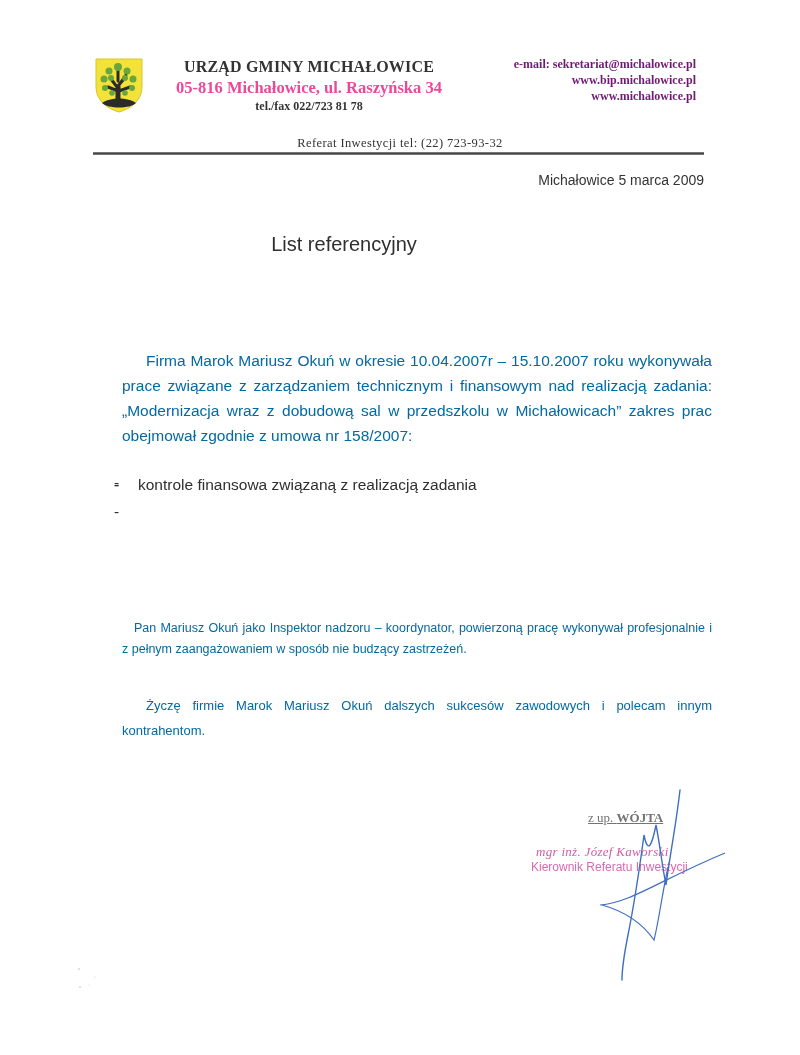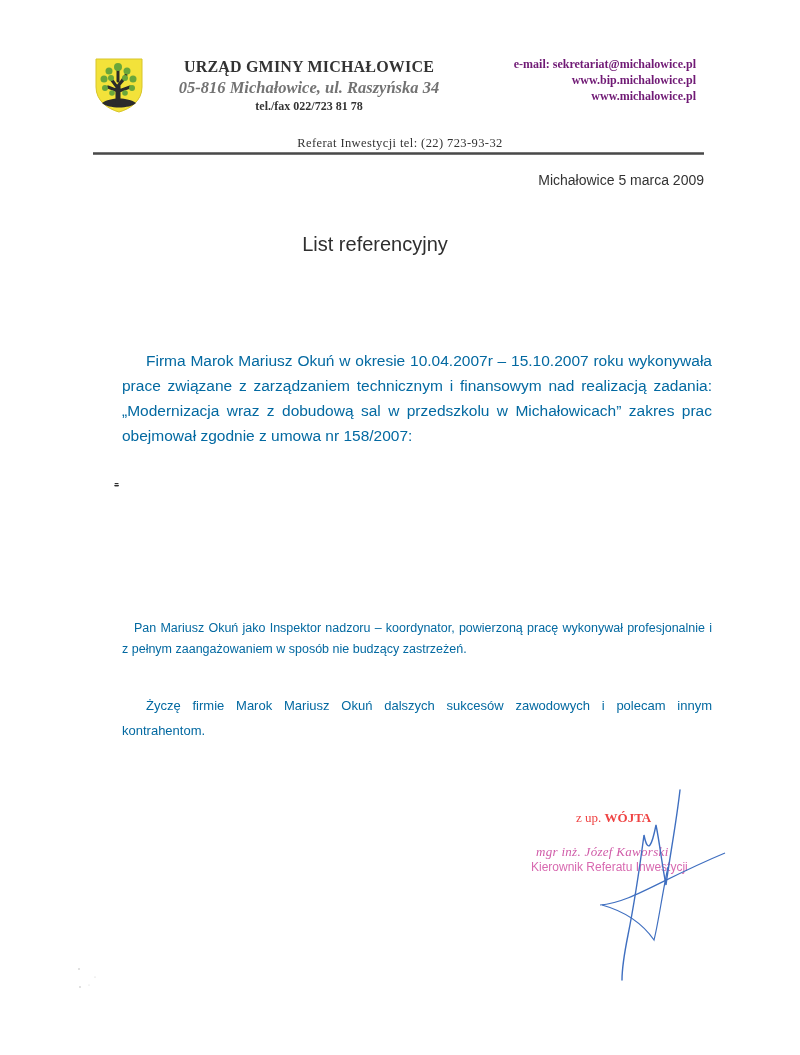--- a/index.html
+++ b/index.html
@@ -3,45 +3,45 @@
   <meta charset="utf-8">
   <style>
     html, body { margin: 0; padding: 0; background: #ffffff; }
     body { width: 800px; height: 1055px; position: relative; overflow: hidden; font-family: "Liberation Sans", sans-serif; color: #2a2a2a; }
     .abs { position: absolute; }
     .serif { font-family: "Liberation Serif", serif; }
 
     #coat { left: 94px; top: 57px; width: 50px; height: 56px; }
 
     .org-name { left: 150px; top: 58px; width: 318px; text-align: center; font-weight: bold; font-size: 16px; color: #333; letter-spacing: 0.2px; }
-    .org-addr { left: 150px; top: 78px; width: 318px; text-align: center; font-weight: bold; font-size: 16.5px; color: #737373; font-style: italic; }
+    .org-addr { left: 150px; top: 78px; width: 318px; text-align: center; font-weight: bold; font-size: 16.5px; color: #ec4899; }
     .org-tel  { left: 150px; top: 99px; width: 318px; text-align: center; font-weight: bold; font-size: 12px; color: #333; }
 
     .contact { right: 104px; text-align: right; font-weight: bold; font-size: 12px; color: #701a75; }
     .c1 { top: 57px; }
     .c2 { top: 73px; }
     .c3 { top: 89px; }
 
     .referat { left: 0; width: 800px; top: 136px; text-align: center; font-weight: normal; font-size: 12.5px; color: #333; letter-spacing: 0.4px; }
     .rule { left: 93px; top: 152px; width: 611px; height: 3px; background: linear-gradient(to bottom, #8a8a8a, #3c3c3c 60%, #9a9a9a); }
 
     .date { right: 96px; top: 172px; font-size: 14px; color: #333; }
-    .title { left: 0; width: 688px; top: 233px; text-align: center; font-size: 20px; color: #2f2f2f; padding-left: 31px; }
+    .title { left: 0; width: 688px; top: 233px; text-align: center; font-size: 20px; color: #2f2f2f; }
 
     .para { left: 122px; width: 590px; font-size: 15.5px; line-height: 25px; text-align: justify; color: #0369a1; }
     .p1 { top: 348px; text-indent: 24px; }
 
     .list { left: 114px; top: 470px; width: 590px; margin: 0; padding: 0; list-style: none; font-size: 15.5px; line-height: 25px; color: #2f2f2f; }
     .list li { position: relative; padding-left: 24px; text-align: justify; margin-bottom: 2px; }
     .list .dash { position: absolute; left: 0; top: 0; }
 
     .p2 { top: 618px; font-size: 12.5px; line-height: 21px; text-indent: 12px; }
     .p3 { top: 693px; font-size: 13px; line-height: 25px; text-indent: 24px; }
 
-    .stamp1 { left: 576px; top: 810px; font-size: 13px; color: #ef4444; }
+    .stamp1 { left: 588px; top: 810px; font-size: 13px; color: #737373; text-decoration: underline; }
     .stamp1 .wojt { font-weight: bold; }
     .stamp2 { left: 536px; top: 844px; font-size: 13px; font-style: italic; color: #d05ba8; letter-spacing: 0.3px; }
     .stamp3 { left: 531px; top: 860px; font-size: 12px; color: #d869b0; }
 
     #signature { left: 590px; top: 785px; width: 140px; height: 200px; }
     .specks { left: 75px; top: 965px; width: 40px; height: 30px; }
   </style>
 </head>
 <body>
 
@@ -76,21 +76,21 @@
 <div class="abs rule"></div>
 
 <div class="abs date">Michałowice 5 marca 2009</div>
 <div class="abs title">List referencyjny</div>
 
 <div class="abs para p1">Firma Marok Mariusz Okuń w okresie 10.04.2007r – 15.10.2007 roku wykonywała prace związane z zarządzaniem technicznym i finansowym nad realizacją zadania: „Modernizacja wraz  z dobudową sal w przedszkolu w Michałowicach” zakres prac obejmował zgodnie z umowa nr 158/2007:</div>
 
 <ul class="abs list">
   <li><span class="dash">-</span></li>
   <li><span class="dash">-</span></li>
-  <li><span class="dash">-</span></li>
+  <li><span class="dash">-</span><span>kontrole finansowa związaną z realizacją zadania</span></li>
   <li><span class="dash">-</span></li>
 </ul>
 
 <div class="abs para p2">Pan Mariusz Okuń jako Inspektor nadzoru – koordynator, powierzoną pracę wykonywał profesjonalnie i z pełnym zaangażowaniem w sposób nie budzący zastrzeżeń.</div>
 <div class="abs para p3">Życzę firmie Marok Mariusz Okuń dalszych sukcesów zawodowych i polecam innym kontrahentom.</div>
 
 <div class="abs serif stamp1"><span>z up. </span><span class="wojt">WÓJTA</span></div>
 <div class="abs serif stamp2">mgr inż. Józef Kaworski</div>
 <div class="abs stamp3">Kierownik Referatu Inwestycji</div>
 

